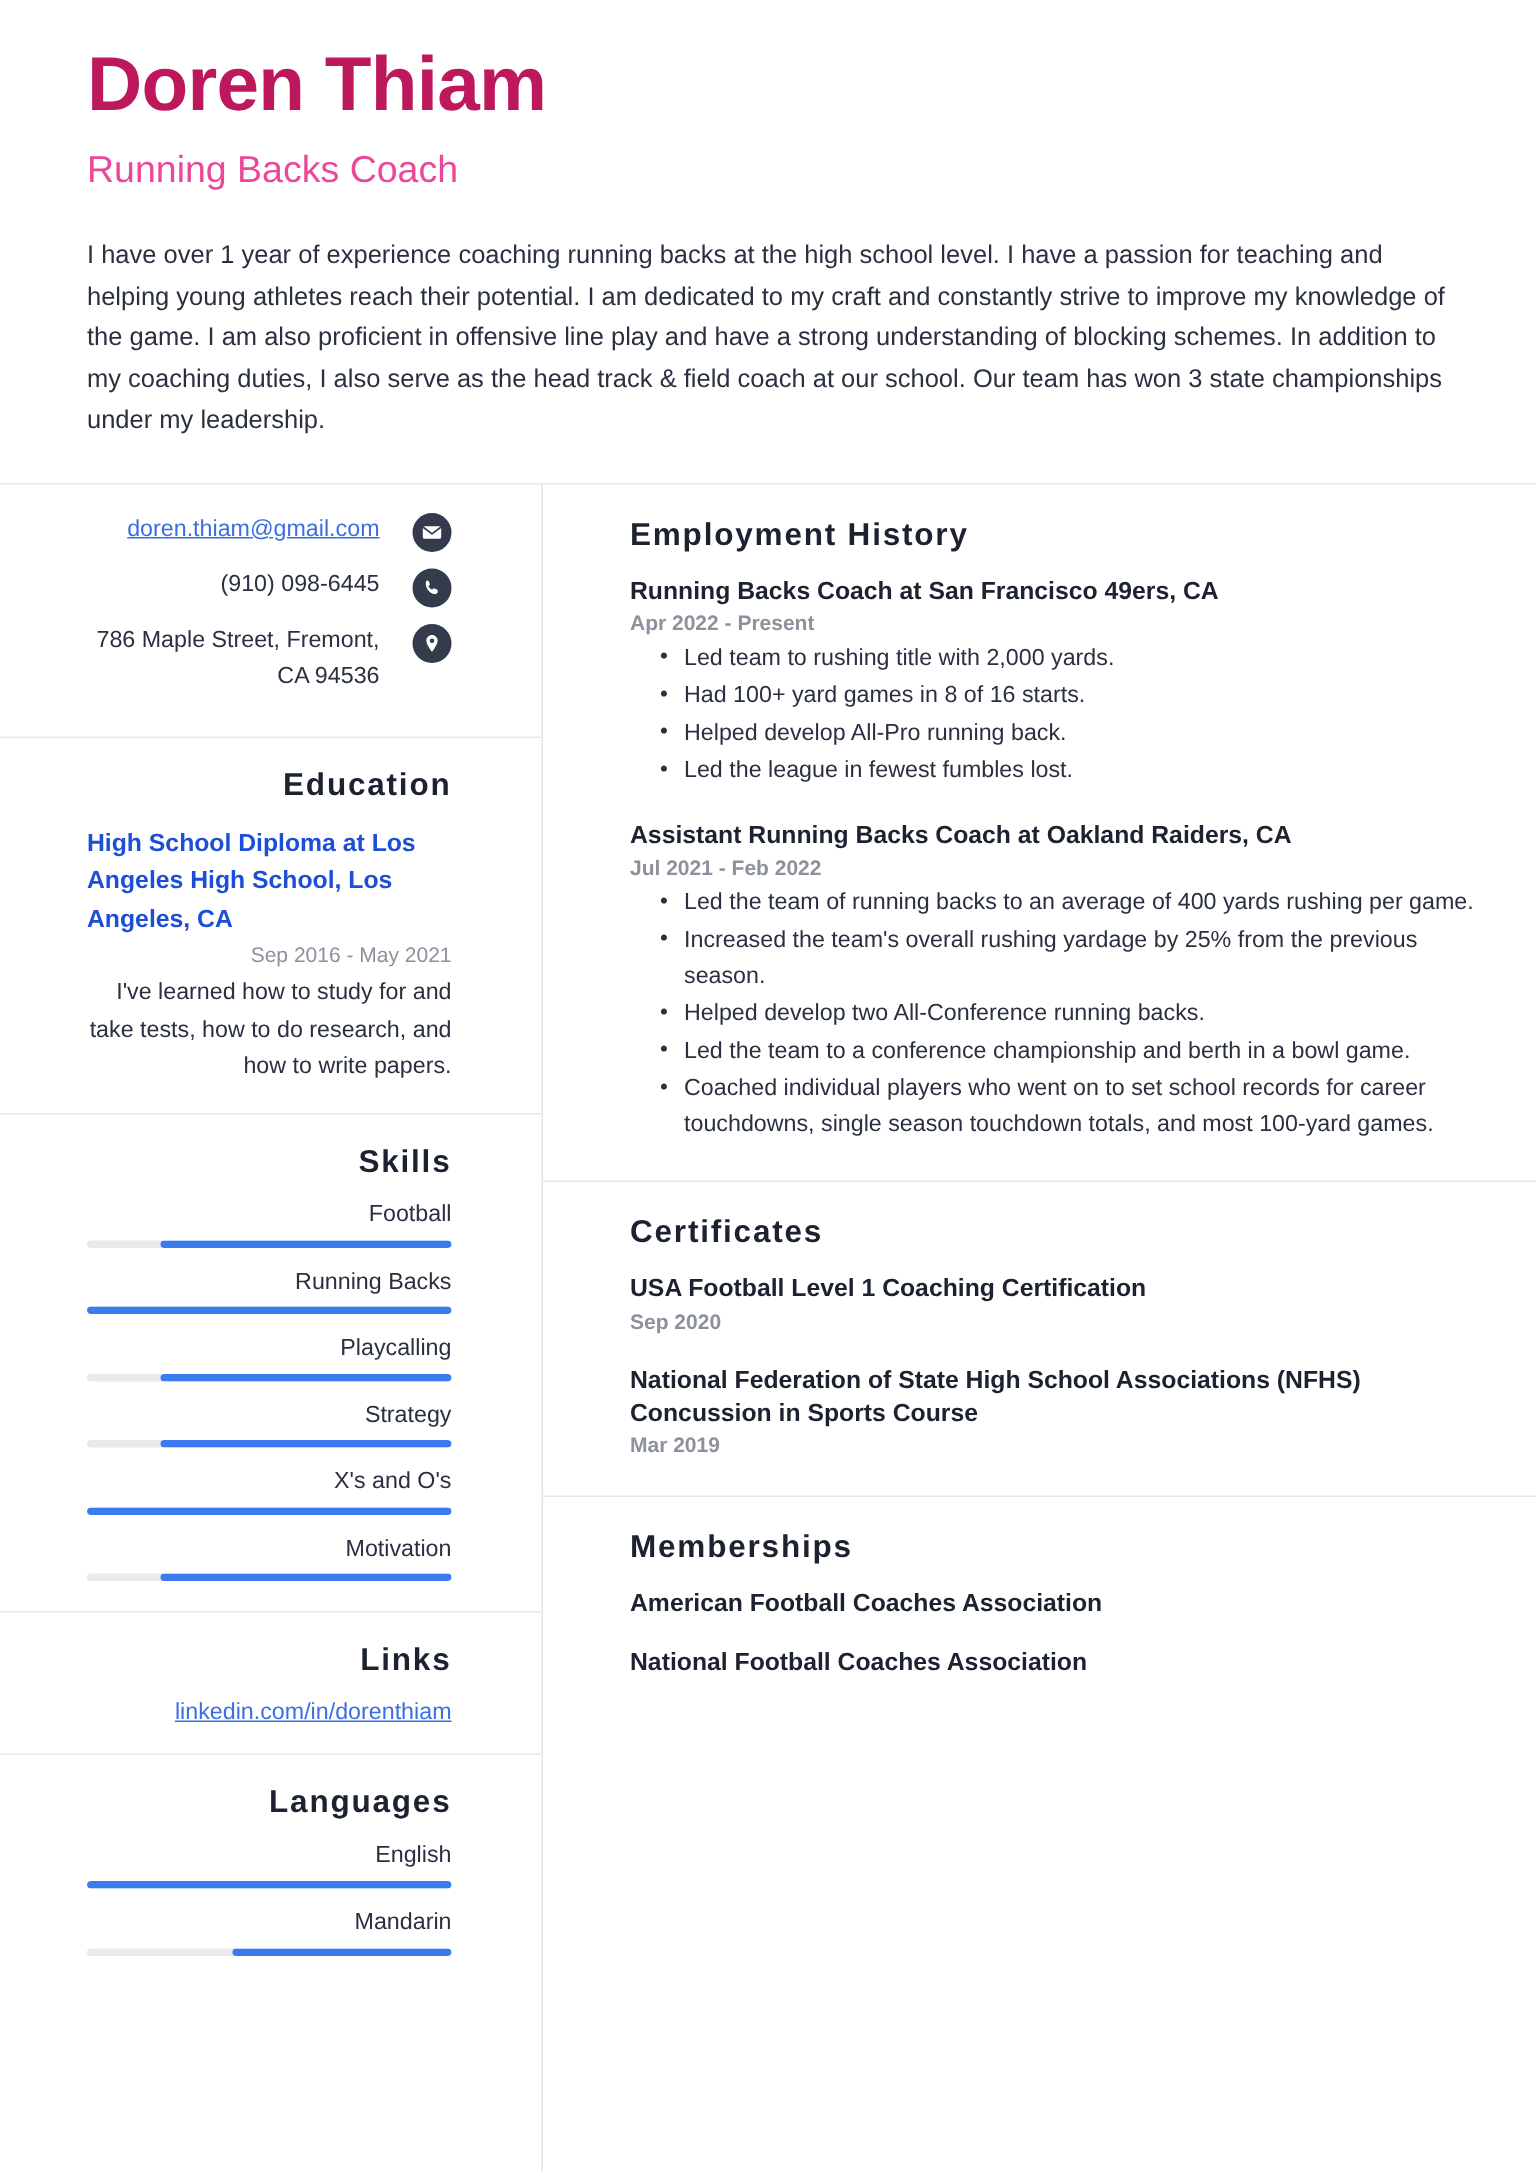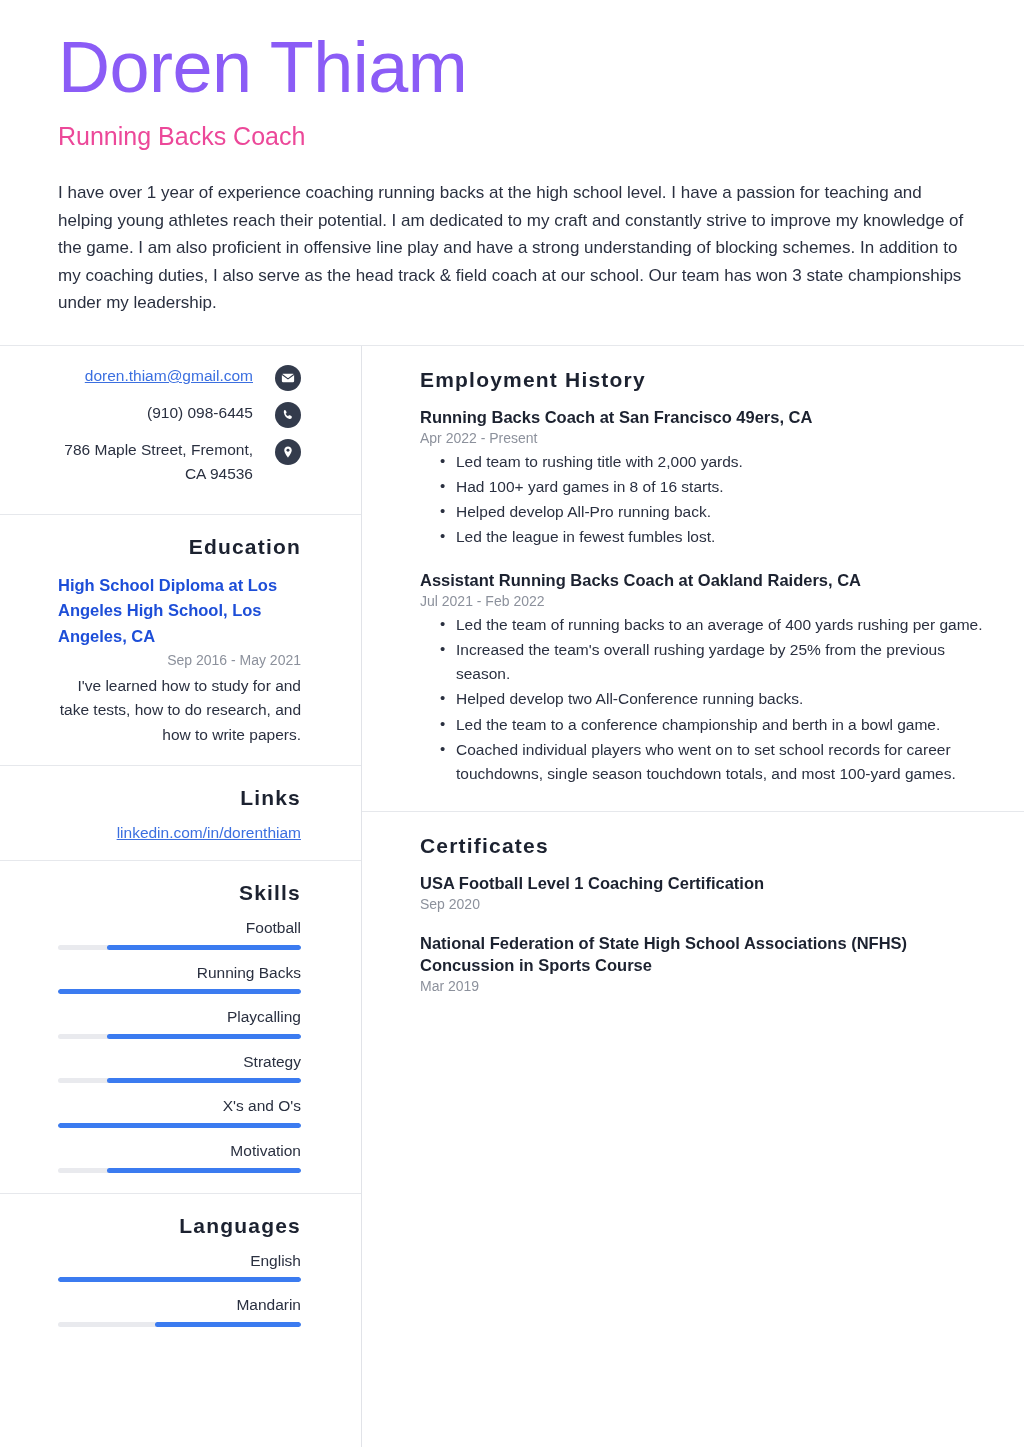--- a/index.html
+++ b/index.html
@@ -10,25 +10,25 @@
     background: #ffffff;
     font-family: "Liberation Sans", sans-serif;
     color: #1f2533;
     -webkit-font-smoothing: antialiased;
   }
   .page { position: relative; width: 1024px; min-height: 1447px; }
 
   
   .header { padding: 28px 58px 0 58px; }
   .name {
-    font-size: 72px;
-    font-weight: 400;
+    font-size: 51px;
+    font-weight: 700;
     letter-spacing: -0.5px;
     line-height: 1.1;
-    color: #8b5cf6;
+    color: #be185d;
     margin: 0 0 14px 0;
   }
   .job-title {
     font-size: 25px;
     font-weight: 400;
     color: #ec4899;
     margin: 0 0 28px 0;
     line-height: 1.2;
   }
   .summary {
@@ -161,20 +161,21 @@
     font-size: 16.5px;
     font-weight: 700;
     color: #1c2230;
     line-height: 1.35;
     margin: 0;
   }
   .entry-date {
     font-size: 14px;
     color: #8c919c;
     margin: 2px 0 2px 0;
+    font-weight: bold;
   }
   ul.bullets {
     margin: 4px 0 0 0;
     padding-left: 34px;
     list-style: none;
   }
   ul.bullets li {
     position: relative;
     font-size: 15.5px;
     line-height: 1.55;
@@ -248,63 +249,63 @@
       <div class="block block-div">
         <div class="sec-head-left">Education</div>
         <div>
           <p class="edu-title">High School Diploma at Los Angeles High School, Los Angeles, CA</p>
           <p class="edu-date">Sep 2016 - May 2021</p>
           <p class="edu-desc">I've learned how to study for and take tests, how to do research, and how to write papers.</p>
         </div>
       </div>
 
       <div class="block block-div">
+        <div class="sec-head-left">Skills</div>
+
+        <div class="skill">
+          <div class="skill-label">Football</div>
+          <div class="bar">
+            <div class="bar-fill" style="width: 80%;"></div>
+          </div>
+        </div>
+        <div class="skill">
+          <div class="skill-label">Running Backs</div>
+          <div class="bar">
+            <div class="bar-fill" style="width: 100%;"></div>
+          </div>
+        </div>
+        <div class="skill">
+          <div class="skill-label">Playcalling</div>
+          <div class="bar">
+            <div class="bar-fill" style="width: 80%;"></div>
+          </div>
+        </div>
+        <div class="skill">
+          <div class="skill-label">Strategy</div>
+          <div class="bar">
+            <div class="bar-fill" style="width: 80%;"></div>
+          </div>
+        </div>
+        <div class="skill">
+          <div class="skill-label">X's and O's</div>
+          <div class="bar">
+            <div class="bar-fill" style="width: 100%;"></div>
+          </div>
+        </div>
+        <div class="skill">
+          <div class="skill-label">Motivation</div>
+          <div class="bar">
+            <div class="bar-fill" style="width: 80%;"></div>
+          </div>
+        </div>
+      </div>
+
+      <div class="block block-div">
         <div class="sec-head-left">Links</div>
         <p class="link-line">linkedin.com/in/dorenthiam</p>
-      </div>
-
-      <div class="block block-div">
-        <div class="sec-head-left">Skills</div>
-
-        <div class="skill">
-          <div class="skill-label">Football</div>
-          <div class="bar">
-            <div class="bar-fill" style="width: 80%;"></div>
-          </div>
-        </div>
-        <div class="skill">
-          <div class="skill-label">Running Backs</div>
-          <div class="bar">
-            <div class="bar-fill" style="width: 100%;"></div>
-          </div>
-        </div>
-        <div class="skill">
-          <div class="skill-label">Playcalling</div>
-          <div class="bar">
-            <div class="bar-fill" style="width: 80%;"></div>
-          </div>
-        </div>
-        <div class="skill">
-          <div class="skill-label">Strategy</div>
-          <div class="bar">
-            <div class="bar-fill" style="width: 80%;"></div>
-          </div>
-        </div>
-        <div class="skill">
-          <div class="skill-label">X's and O's</div>
-          <div class="bar">
-            <div class="bar-fill" style="width: 100%;"></div>
-          </div>
-        </div>
-        <div class="skill">
-          <div class="skill-label">Motivation</div>
-          <div class="bar">
-            <div class="bar-fill" style="width: 80%;"></div>
-          </div>
-        </div>
       </div>
 
       <div class="block block-div">
         <div class="sec-head-left">Languages</div>
         <div class="skill">
           <div class="skill-label">English</div>
           <div class="bar">
             <div class="bar-fill" style="width: 100%;"></div>
           </div>
         </div>
@@ -353,16 +354,21 @@
         <div class="entry">
           <p class="entry-title">USA Football Level 1 Coaching Certification</p>
           <p class="entry-date">Sep 2020</p>
         </div>
         <div class="entry">
           <p class="entry-title">National Federation of State High School Associations (NFHS) Concussion in Sports Course</p>
           <p class="entry-date">Mar 2019</p>
         </div>
       </div>
 
+      <div class="block right block-div">
+        <div class="sec-head-right">Memberships</div>
+        <p class="membership-item">American Football Coaches Association</p>
+        <p class="membership-item">National Football Coaches Association</p>
+      </div>
 
     </div>
   </div>
 </div>
 
 </body></html>

